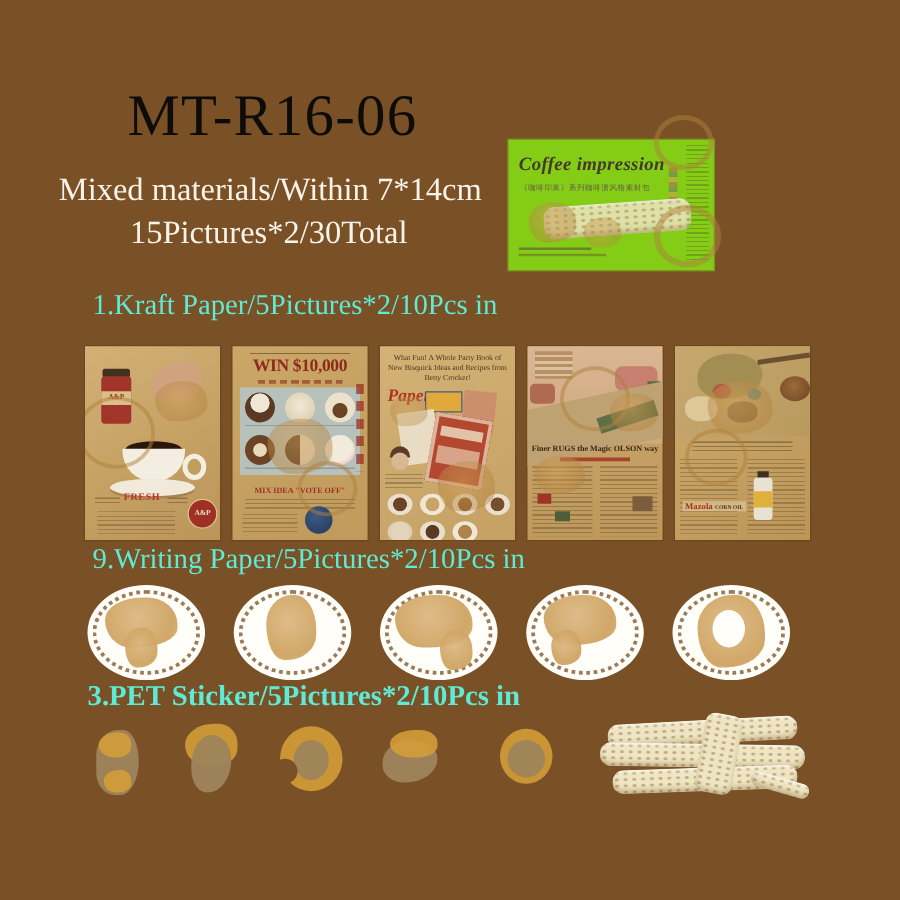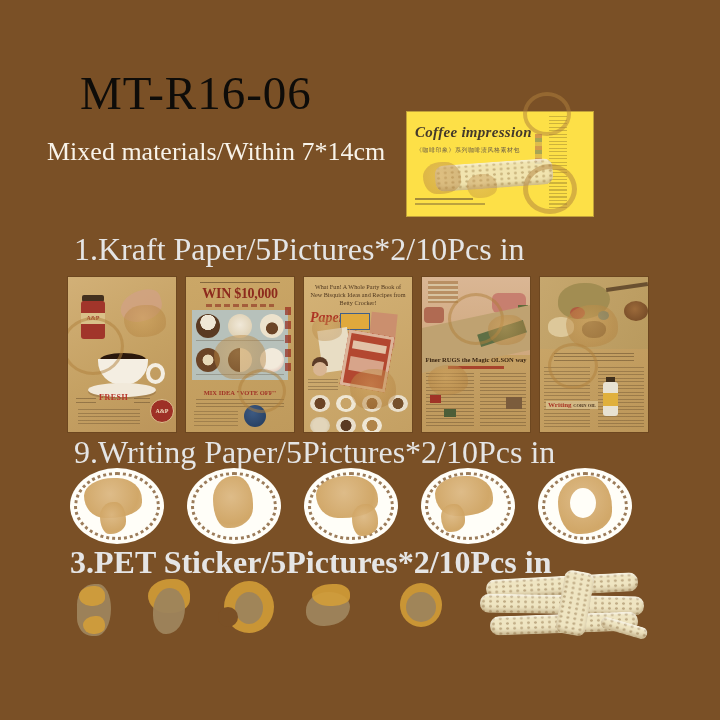--- a/index.html
+++ b/index.html
@@ -1,23 +1,23 @@
 <!DOCTYPE html>
 <html><head>
 <meta charset="utf-8">
 <style>
   html,body{margin:0;padding:0;}
   body{width:720px;height:720px;font-family:"Liberation Serif","DejaVu Serif",serif;}
   .canvas{position:relative;width:720px;height:720px;background:#7a5026;overflow:hidden;}
   .a{position:absolute;}
-  .title{left:80px;top:66px;font-size:47px;color:#0e0c09;letter-spacing:1px;}
+  .title{left:102px;top:66px;font-size:47px;color:#0e0c09;letter-spacing:1px;}
   .sub{color:#f8f3e9;font-size:26px;}
-  .label{color:#e5e5e5;font-size:32px;}
-  
-  .package{left:406px;top:111px;width:164px;height:104px;background:#fde047;border:1px solid rgba(120,85,45,.45);overflow:visible;padding-left:22px;}
+  .label{color:#5eead4;font-size:23px;}
+  
+  .package{left:406px;top:111px;width:164px;height:104px;background:#84cc16;border:1px solid rgba(120,85,45,.45);overflow:visible;}
   .pkg-script{left:8px;top:12px;font-size:15px;font-style:italic;font-weight:bold;color:#44392b;letter-spacing:.3px;}
   .pkg-cn{left:9px;top:34px;font-size:6px;color:#6a5c48;letter-spacing:.5px;}
   .npl{background-image:repeating-linear-gradient(to bottom,rgba(62,42,22,.5) 0px,rgba(62,42,22,.5) 1px,transparent 1px,transparent 3.5px);}
   .stain{position:absolute;border-radius:55% 45% 60% 40%/50% 55% 45% 60%;background:radial-gradient(circle at 45% 40%,rgba(206,160,90,.55),rgba(182,132,64,.45) 65%,rgba(166,116,50,.35));}
   .ring{position:absolute;border-radius:50%;border:3px solid rgba(176,128,60,.5);}
   
   .card{position:absolute;top:277px;width:108px;height:155px;background:#c8a466;overflow:hidden;box-shadow:0 0 0 1px rgba(60,35,10,.2);}
   .c1{left:68px;background:linear-gradient(150deg,#d2b077 0%,#c5a163 55%,#bb945a 100%);}
   .c2{left:186px;background:linear-gradient(160deg,#cba767,#bf9a5c);}
   .c3{left:304px;background:linear-gradient(150deg,#d4b276,#c4a063);}
@@ -36,20 +36,21 @@
   .lace{position:absolute;background:#efe5c2;border-radius:9px;background-image:radial-gradient(rgba(120,85,40,.4) 1.2px,rgba(120,85,40,0) 2px);background-size:7px 5px;box-shadow:inset 0 -3px 4px rgba(120,85,40,.35),inset 0 2px 2px rgba(255,255,255,.6);}
   .cake{position:absolute;border-radius:50%;}
 </style>
 </head>
 <body>
 
 <div class="canvas">
 
   <div class="a title">MT-R16-06</div>
   <div class="a sub" style="left:47px;top:137px;">Mixed materials/Within 7*14cm</div>
+  <div class="a sub" style="left:104px;top:171px;">15Pictures*2/30Total</div>
 
   <div class="a package">
     <div class="a npl" style="left:142px;top:4px;width:18px;height:94px;opacity:.5;"></div>
     <div class="a" style="left:128px;top:22px;width:7px;height:30px;background:repeating-linear-gradient(to bottom,#b86a4e 0 4px,#6d7d5d 4px 8px,#caa34c 8px 12px);opacity:.6;"></div>
     <div class="ring" style="left:116px;top:-20px;width:40px;height:36px;border-width:4px;"></div>
     <div class="a pkg-script">Coffee impression</div>
     <div class="a pkg-cn">《咖啡印象》系列咖啡渍风格素材包</div>
     <div class="lace" style="left:28px;top:50px;width:118px;height:26px;transform:rotate(-4deg);opacity:.85;"></div>
     <div class="stain" style="left:16px;top:50px;width:38px;height:32px;"></div>
     <div class="stain" style="left:60px;top:62px;width:30px;height:24px;opacity:.8;"></div>
@@ -152,21 +153,21 @@
       <div style="position:absolute;left:30px;top:30px;width:15px;height:12px;background:#b05a40;border-radius:50%;"></div>
       <div style="position:absolute;left:58px;top:34px;width:11px;height:9px;background:#6f8577;border-radius:50%;"></div>
       <div style="position:absolute;left:8px;top:40px;width:26px;height:20px;background:#ddc89a;border-radius:45%;"></div>
       <div style="position:absolute;left:42px;top:44px;width:24px;height:17px;background:#8a6a3f;border-radius:45%;"></div>
       <div style="position:absolute;left:66px;top:8px;width:42px;height:4px;background:#6a5030;transform:rotate(-8deg);"></div>
       <div style="position:absolute;left:84px;top:24px;width:24px;height:20px;background:radial-gradient(circle at 45% 40%,#9c6a3a,#6d4423);border-radius:50%;"></div>
     </div>
     <div class="a npl" style="left:14px;top:76px;width:80px;height:8px;opacity:.75;"></div>
     <div class="a npl" style="left:4px;top:90px;width:46px;height:60px;opacity:.55;"></div>
     <div class="a npl" style="left:58px;top:90px;width:46px;height:60px;opacity:.55;"></div>
-    <div class="a" style="left:6px;top:124px;font-size:7px;font-weight:bold;color:#a83222;background:rgba(214,188,138,.9);padding:0 2px;"><span>Writing</span> <span style="font-size:4.5px;color:#4a3420;">CORN OIL</span></div>
+    <div class="a" style="left:6px;top:124px;font-size:7px;font-weight:bold;color:#a83222;background:rgba(214,188,138,.9);padding:0 2px;"><span>Mazola</span> <span style="font-size:4.5px;color:#4a3420;">CORN OIL</span></div>
     <div class="a" style="left:66px;top:100px;width:9px;height:6px;background:#3f2f1c;"></div>
     <div class="a" style="left:63px;top:105px;width:15px;height:34px;background:#e8e2d2;border-radius:3px;"></div>
     <div class="a" style="left:63px;top:116px;width:15px;height:13px;background:#e0b03c;"></div>
     <div class="stain" style="left:26px;top:28px;width:52px;height:42px;"></div>
     <div class="ring" style="left:8px;top:66px;width:44px;height:40px;"></div>
   </div>
 
   <div class="a label" style="left:74px;top:434px;">9.Writing Paper/5Pictures*2/10Pcs in</div>
 
   <div class="doily" style="left:70px;">

